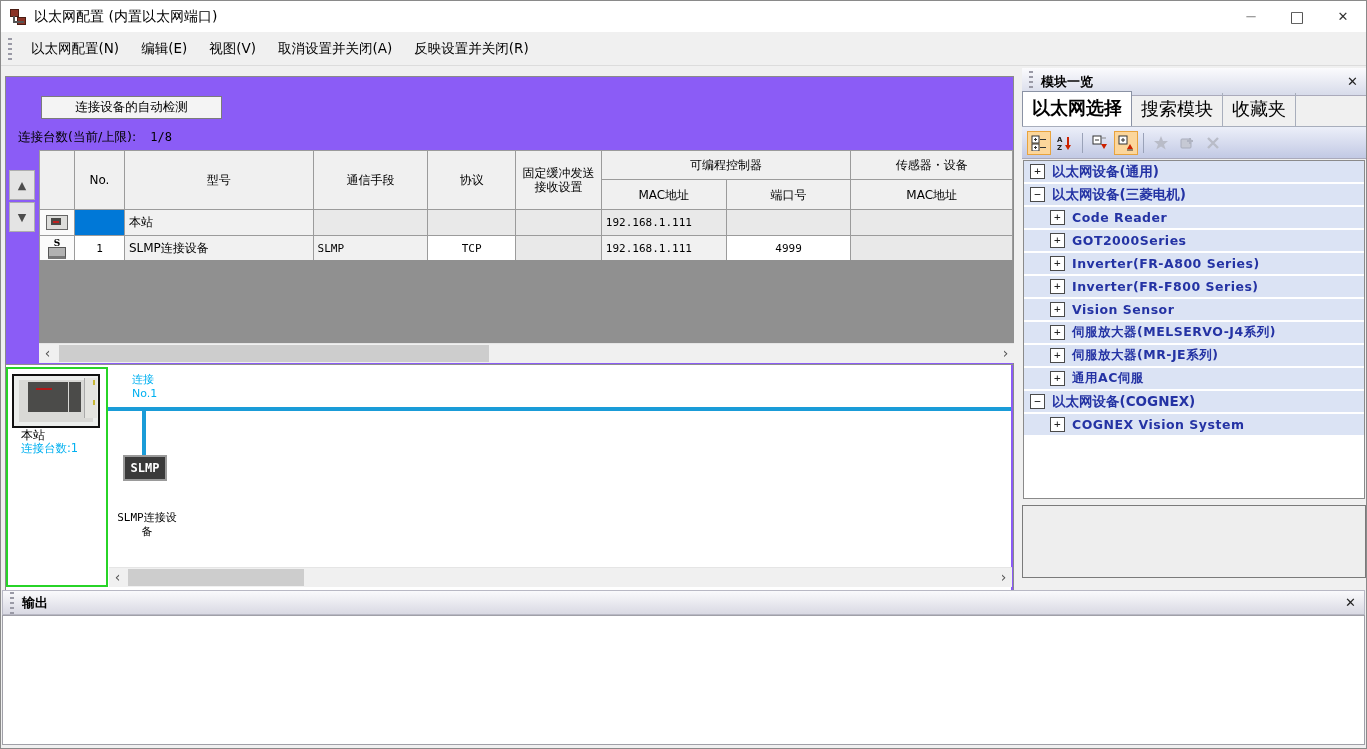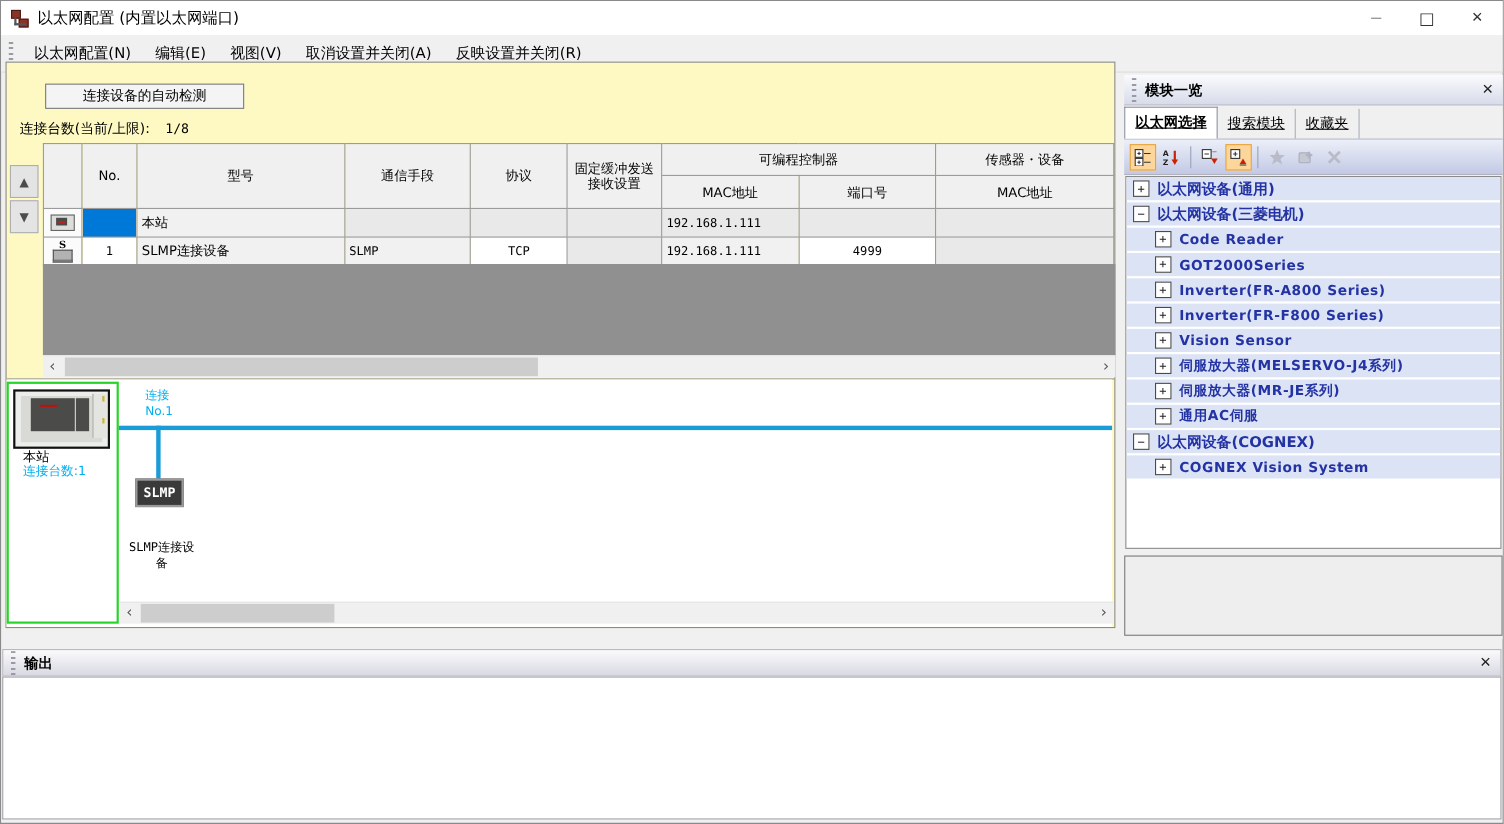--- a/index.html
+++ b/index.html
@@ -17,21 +17,21 @@
   .title-text{font-size:14px;}
   .win-controls{margin-left:auto;display:flex;height:100%;}
   .win-btn{width:46px;height:100%;display:flex;align-items:center;justify-content:center;font-size:13px;color:#333;}
   .win-btn.min{color:#9a9a9a;font-size:15px;}
   .win-btn.max{font-size:15px;}
   
   .menubar{position:absolute;left:1px;top:32px;right:1px;height:33px;background:#f0f0f0;border-bottom:1px solid #dcdcdc;display:flex;align-items:center;}
   .grip{width:4px;height:22px;margin:0 8px 0 7px;background:repeating-linear-gradient(to bottom,#9a9aa6 0 2px,transparent 2px 5px);flex:none;}
   .menu-item{font-size:13.5px;padding:6px 11px;white-space:nowrap;}
   
-  .config-panel{position:absolute;left:5px;top:56px;width:1007px;height:513px;background:#fef9c3;border:1px solid #8a8a8a;}
+  .config-panel{position:absolute;left:5px;top:76px;width:1007px;height:513px;background:#8b5cf6;border:1px solid #8a8a8a;}
   .autodetect{position:absolute;left:35px;top:19px;width:179px;height:21px;background:#f4f4f4;border:1px solid #7b7b7b;font-size:12.5px;display:flex;align-items:center;justify-content:center;}
   .countline{position:absolute;left:12px;top:52px;font-size:12.5px;}
   .countline .val{margin-left:14px;font-family:"DejaVu Sans Mono",monospace;font-size:12px;}
   .rowbtn{position:absolute;left:3px;width:24px;height:28px;background:#e4e4e4;border:1px solid #aeaeae;display:flex;align-items:center;justify-content:center;font-size:11px;color:#4c4c4c;}
   .rowbtn.up{top:93px;}
   .rowbtn.dn{top:125px;}
   
   table.cfg{position:absolute;left:33px;top:73px;border-collapse:collapse;table-layout:fixed;font-size:12px;}
   table.cfg th,table.cfg td{border:1px solid #9b9b9b;padding:0 4px;overflow:hidden;white-space:nowrap;}
   table.cfg th{background:#f0f0f0;font-weight:normal;text-align:center;white-space:normal;line-height:14px;}
@@ -80,21 +80,21 @@
   .slmp-node{position:absolute;left:117px;top:90px;width:40px;height:22px;background:#3a3a3a;border:2px solid #9a9a9a;color:#fff;
     font-family:"DejaVu Sans Mono",monospace;font-weight:bold;font-size:12px;display:flex;align-items:center;justify-content:center;}
   .slmp-caption{position:absolute;left:109px;top:146px;width:64px;font-size:11px;text-align:center;line-height:14px;font-family:"DejaVu Sans Mono",monospace;}
   
   .module-panel{position:absolute;left:1022px;top:68px;width:344px;height:513px;background:#f0f0f0;}
   .panel-header{position:absolute;left:0;top:0;right:0;height:27px;background:linear-gradient(#fbfbfd,#d7dbea);
     border-bottom:1px solid #aab;display:flex;align-items:center;}
   .panel-header .ttl{font-size:13px;font-weight:bold;}
   .panel-close{margin-left:auto;margin-right:8px;font-size:13px;font-weight:bold;color:#222;}
   .tabbar{position:absolute;left:0;top:28px;right:0;height:30px;display:flex;align-items:flex-end;background:#f0f0f0;border-bottom:1px solid #a8aebc;}
-  .tab{font-size:13px;padding:4px 9px 5px 9px;border-right:1px solid #a8aebc;white-space:nowrap;text-decoration:underline;}
+  .tab{font-size:18px;padding:4px 9px 5px 9px;border-right:1px solid #a8aebc;white-space:nowrap;}
   .tab.active{background:#ffffff;border:1px solid #8a92a4;border-bottom:none;padding-bottom:6px;font-weight:bold;}
   .toolbar{position:absolute;left:0;top:59px;right:0;height:32px;background:linear-gradient(#eceff9,#c2c9e4);
     display:flex;align-items:center;padding-left:4px;border-bottom:1px solid #aab;box-sizing:border-box;}
   .tbtn{width:24px;height:24px;display:flex;align-items:center;justify-content:center;margin:0 1px;}
   .tbtn.active{background:#fcd69b;border:1px solid #e8a33d;width:22px;height:22px;}
   .tsep{width:1px;height:20px;background:#9aa2b8;margin:0 4px;}
   
   .tree{position:absolute;left:1px;top:92px;right:1px;height:337px;background:#ffffff;border:1px solid #8a8a8a;overflow:hidden;}
   .trow{height:21px;margin-bottom:2px;background:#dbe3f4;display:flex;align-items:center;color:#2433a4;font-weight:bold;}
   .trow.lvl0{padding-left:6px;font-size:13.5px;}

